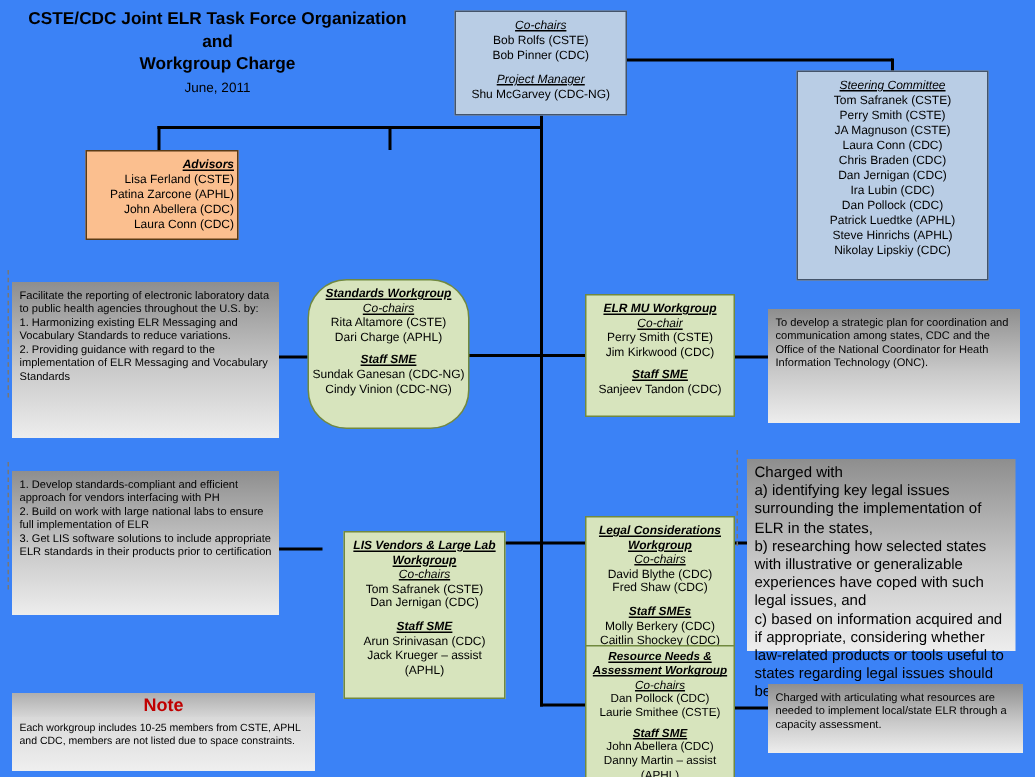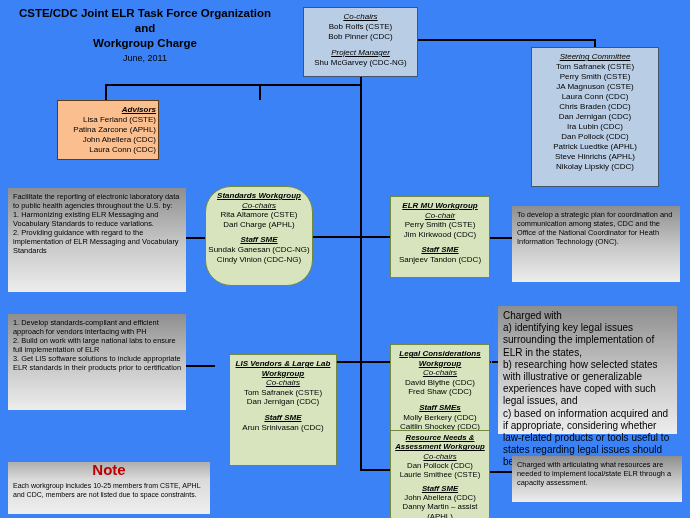--- a/index.html
+++ b/index.html
@@ -17,21 +17,21 @@
   .green{background:#d7e4bd;border:1.5px solid #71893f;line-height:1.2;}
   .hd{font-weight:bold;font-style:italic;text-decoration:underline;}
   .sub{font-style:italic;text-decoration:underline;}
   .gap{margin-top:6px;}
   .charge{position:absolute;box-sizing:border-box;padding:4px 5px;text-align:left;
           font-size:7.4px;line-height:1.22;white-space:pre-line;color:#000;
           background:linear-gradient(to bottom,#8e8e8e 0%,#c9c9c9 55%,#ededed 100%);}
   .ln{position:absolute;background:#000;}
   .dash{position:absolute;width:0;border-left:1px dashed #777;}
   .note{position:absolute;box-sizing:border-box;}
-  .note-hd{height:16px;line-height:16px;text-align:center;font-weight:bold;font-size:15px;
+  .note-hd{height:16px;line-height:16px;text-align:center;font-weight:bold;font-size:12px;
            color:#c00000;background:linear-gradient(to bottom,#aeaeae,#d6d6d6);}
   .note-body{box-sizing:border-box;padding:3px 5px;font-size:7px;line-height:1.3;text-align:left;
            background:linear-gradient(to bottom,#d9d9d9,#efefef);height:36px;}
 </style>
 </head>
 <body>
 
 <div class="canvas">
 
   <div class="ln" style="left:360px;top:77px;width:2px;height:394px;"></div>
@@ -110,20 +110,21 @@
     <div>Sanjeev Tandon (CDC)</div>
   </div>
 
   <div class="box green" style="left:229px;top:312px;width:108px;height:112px;margin-top:42px;">
     <div class="hd">LIS Vendors &amp; Large Lab Workgroup</div>
     <div class="sub">Co-chairs</div>
     <div>Tom Safranek (CSTE)</div>
     <div>Dan Jernigan (CDC)</div>
     <div class="hd gap">Staff SME</div>
     <div>Arun Srinivasan (CDC)</div>
+    <div>Jack Krueger – assist (APHL)</div>
   </div>
 
   <div class="box green" style="left:390px;top:302px;width:100px;height:118px;margin-top:42px;">
     <div class="hd">Legal Considerations Workgroup</div>
     <div class="sub">Co-chairs</div>
     <div>David Blythe (CDC)</div>
     <div>Fred Shaw (CDC)</div>
     <div class="hd gap">Staff SMEs</div>
     <div>Molly Berkery (CDC)</div>
     <div>Caitlin Shockey (CDC)</div>

